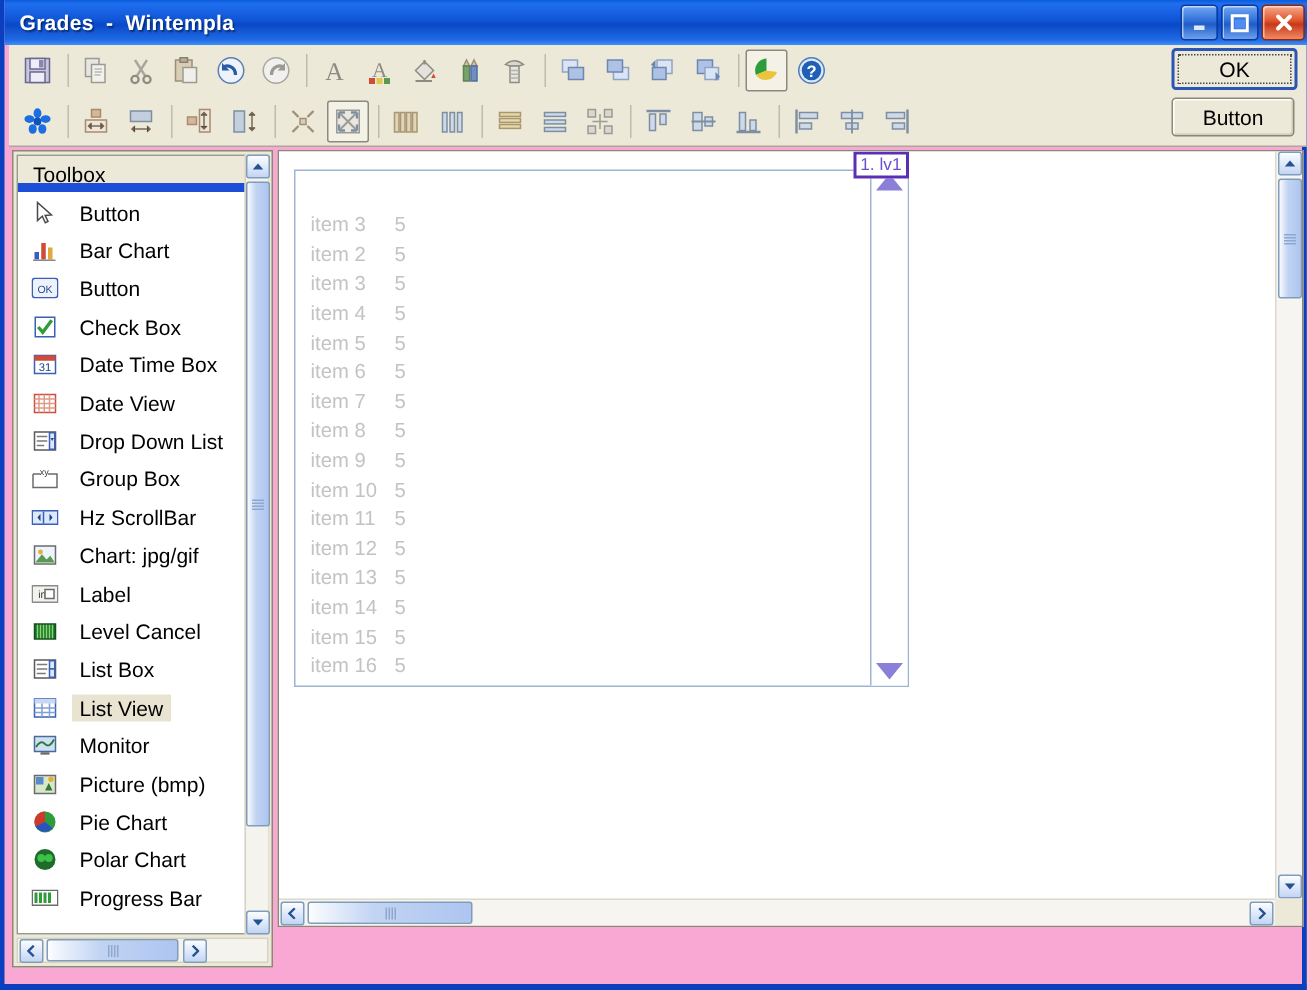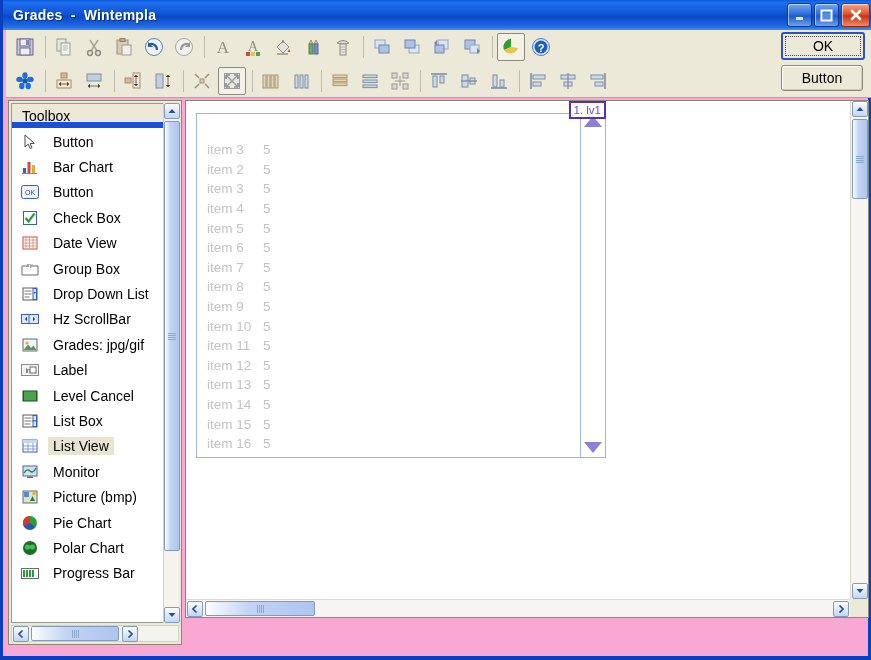--- a/index.html
+++ b/index.html
@@ -517,69 +517,79 @@
               <svg width="16" height="16" viewBox="0 0 16 16">
                 <rect x="1.5" y="1.5" width="13" height="13" fill="#fff" stroke="#3a5fb5"></rect>
                 <path d="M3.5 8 L6.5 11.5 L12.5 3.5" fill="none" stroke="#2f9c3a" stroke-width="2.2"></path>
               </svg>
             </span>
             <span class="lbl">Check Box</span>
           </div>
           <div class="tb-item">
             <span class="tb-ico">
               <svg width="16" height="16" viewBox="0 0 16 16">
+                <rect x="1" y="2" width="14" height="12" fill="#fff" stroke="#3a5fb5"></rect>
+                <rect x="1" y="2" width="14" height="3.5" fill="#cf4b3a"></rect>
+                <text x="8" y="12.5" font-family="Liberation Sans, sans-serif" font-size="7.5" fill="#1b3f8f" text-anchor="middle">31</text>
+              </svg>
+            </span>
+            <span class="lbl">Date Time Box</span>
+          </div>
+          <div class="tb-item">
+            <span class="tb-ico">
+              <svg width="16" height="16" viewBox="0 0 16 16">
                 <rect x="1" y="2" width="14" height="12" fill="#fff" stroke="#cf4b3a"></rect>
                 <g stroke="#e09a8a">
                   <path d="M1 5h14M1 8h14M1 11h14M4 2v12M7.5 2v12M11 2v12"></path>
                 </g>
               </svg>
             </span>
             <span class="lbl">Date View</span>
           </div>
           <div class="tb-item">
             <span class="tb-ico">
+              <svg width="16" height="16" viewBox="0 0 16 16">
+                <rect x="1" y="2" width="14" height="12" fill="#fff" stroke="#5a5a5a"></rect>
+                <path d="M2.5 5h7M2.5 8h7M2.5 11h5" stroke="#7a7a7a"></path>
+                <rect x="11" y="2.5" width="3.5" height="11" fill="#dce8fb" stroke="#3a5fb5"></rect>
+                <path d="M11.6 6 L14 6 L12.8 8 Z" fill="#2b4a96"></path>
+              </svg>
+            </span>
+            <span class="lbl">Drop Down List</span>
+          </div>
+          <div class="tb-item">
+            <span class="tb-ico">
               <svg width="18" height="16" viewBox="0 0 18 16">
                 <path d="M1 5 L1 14 L17 14 L17 5 L11 5" fill="none" stroke="#6b6b6b"></path>
                 <path d="M1 5 L6 5" stroke="#6b6b6b"></path>
                 <text x="8.5" y="5.5" font-family="Liberation Sans, sans-serif" font-size="6" fill="#3a3a3a" text-anchor="middle">xy</text>
               </svg>
             </span>
             <span class="lbl">Group Box</span>
-          </div>
-          <div class="tb-item">
-            <span class="tb-ico">
-              <svg width="16" height="16" viewBox="0 0 16 16">
-                <rect x="1" y="2" width="14" height="12" fill="#fff" stroke="#5a5a5a"></rect>
-                <path d="M2.5 5h7M2.5 8h7M2.5 11h5" stroke="#7a7a7a"></path>
-                <rect x="11" y="2.5" width="3.5" height="11" fill="#dce8fb" stroke="#3a5fb5"></rect>
-                <path d="M11.6 6 L14 6 L12.8 8 Z" fill="#2b4a96"></path>
-              </svg>
-            </span>
-            <span class="lbl">Drop Down List</span>
           </div>
           <div class="tb-item">
             <span class="tb-ico">
               <svg width="18" height="12" viewBox="0 0 18 12">
                 <rect x="0.5" y="1.5" width="17" height="9" fill="#dce8fb" stroke="#3a5fb5"></rect>
                 <path d="M4 6 L6 3.5 L6 8.5 Z" fill="#1b3f8f"></path>
                 <path d="M14 6 L12 3.5 L12 8.5 Z" fill="#1b3f8f"></path>
                 <path d="M8 2v8" stroke="#3a5fb5"></path>
               </svg>
             </span>
             <span class="lbl">Hz ScrollBar</span>
           </div>
           <div class="tb-item">
             <span class="tb-ico">
               <svg width="16" height="16" viewBox="0 0 16 16">
                 <rect x="1" y="2" width="14" height="12" fill="#eef4fb" stroke="#6b6b6b"></rect>
                 <circle cx="5" cy="6" r="1.6" fill="#e0b23a"></circle>
                 <path d="M1.5 13 L6 7.5 L9 11 L11.5 8.5 L14.5 13 Z" fill="#5a9a50"></path>
               </svg>
             </span>
-            <span class="lbl">Grades: jpg/gif</span>
+            <span class="lbl">Chart: jpg/gif</span>
           </div>
           <div class="tb-item">
             <span class="tb-ico">
               <svg width="18" height="14" viewBox="0 0 18 14">
                 <rect x="0.5" y="1.5" width="17" height="11" fill="#f2f2ee" stroke="#8a8a8a"></rect>
                 <text x="4.5" y="9.5" font-family="Liberation Sans, sans-serif" font-size="7" fill="#3a3a3a">in</text>
                 <rect x="9" y="4" width="6" height="6" fill="#fff" stroke="#6b6b6b"></rect>
               </svg>
             </span>
             <span class="lbl">Label</span>

